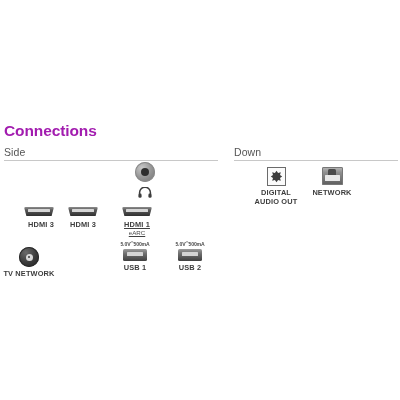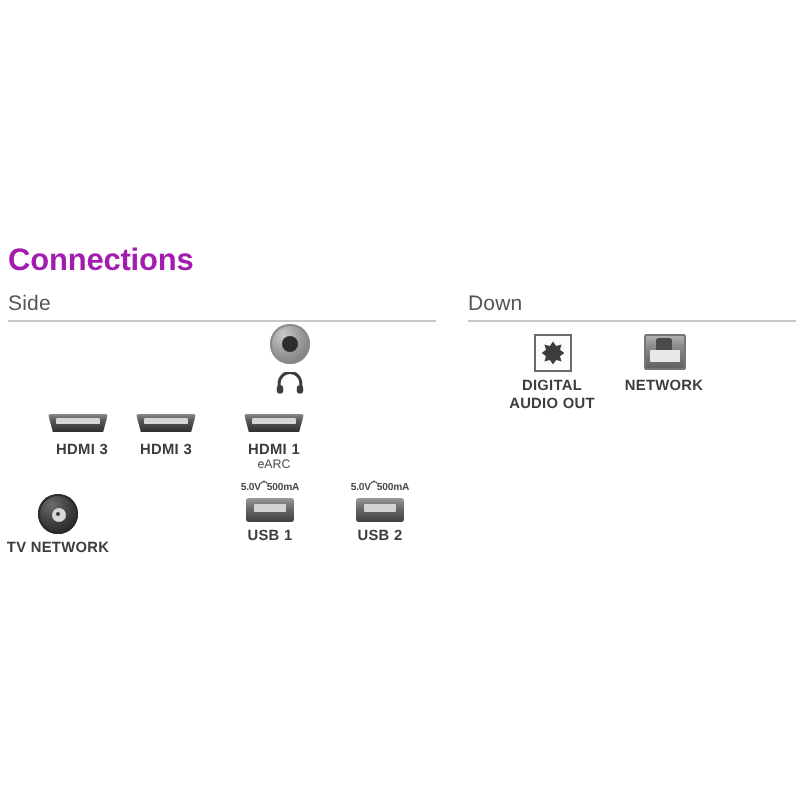--- a/index.html
+++ b/index.html
@@ -264,21 +264,21 @@
     </div>
 
     <div class="port" style="left:54px; top:46px; width:50px;">
       <span class="hdmi-port">
         <span class="shell"></span>
           <span class="mouth"></span>
       </span>
       <span class="port-label">HDMI 3</span>
     </div>
 
-    <div class="port" style="left:108px; top:46px; width:50px;">
+    <div class="port" style="left:108px; top:46px; width:50px;text-decoration:underline;">
       <span class="hdmi-port">
         <span class="shell"></span>
           <span class="mouth"></span>
       </span>
       <span class="port-label">HDMI 1</span>
       <span class="port-sublabel">eARC</span>
     </div>
 
     <div class="port" style="left:-2px; top:86px; width:54px;">
       <span class="coax-dark">

